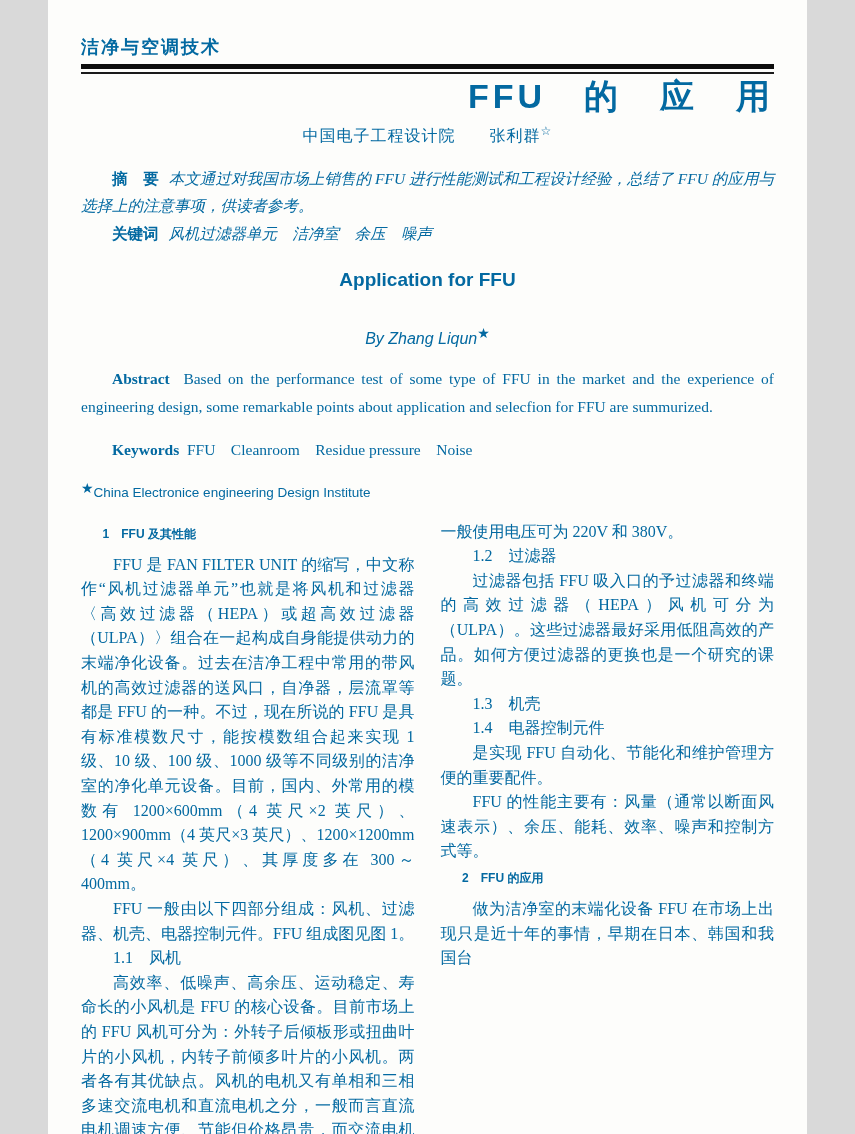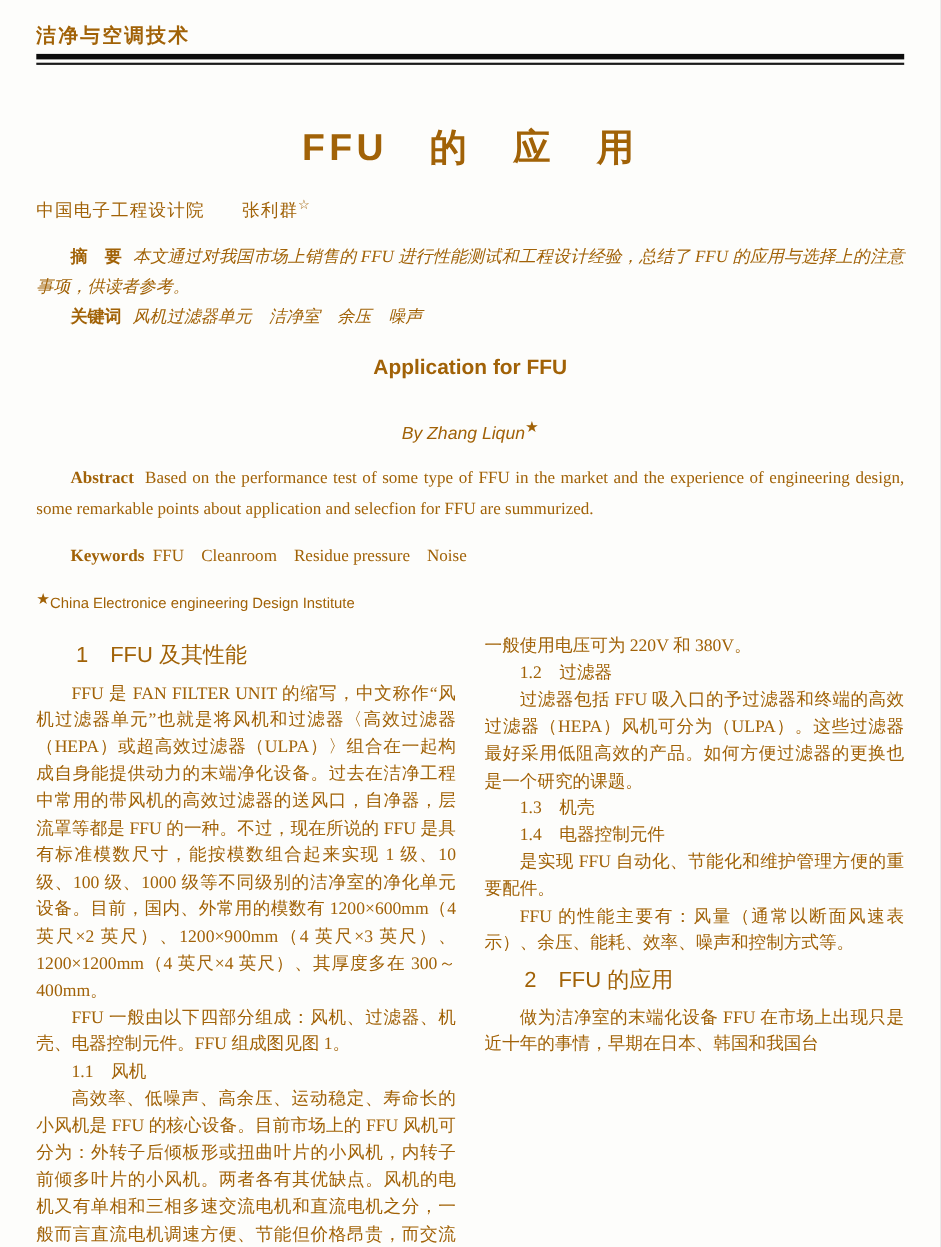--- a/index.html
+++ b/index.html
@@ -1,44 +1,44 @@
 <!DOCTYPE html>
 <html><head>
 <meta charset="utf-8">
 <style>
   html,body { margin:0; padding:0; background:#d9d9d9; }
   .page {
     position:relative;
-    width:855px; height:1134px;
+    width:759px; height:1134px;
     margin:0 auto;
     background:#fdfdfb;
-    color:#a16207;
+    color:#0369a1;
     overflow:hidden;
     box-sizing:border-box;
-    padding:20px 33px 0 33px;
+    padding:35px 33px 0 33px;
     font-family:"Liberation Serif","DejaVu Serif",serif;
   }
 
   
   .journal-title {
     font-family:"Liberation Sans","DejaVu Sans",sans-serif;
     font-weight:bold; font-size:18px; letter-spacing:2px;
     padding-bottom:3px;
   }
   .rule-thick { height:5px; background:#0d0d0d; margin-top:2px; }
   .rule-thin  { height:2px; background:#1a1a1a; margin-top:3px; }
 
   
   .article-title {
-    margin-top:52px; text-align:center;
+    text-align:right;
     font-family:"Liberation Sans","DejaVu Sans",sans-serif;
     font-weight:bold; font-size:34px; letter-spacing:4px;
   }
   .author-line {
-    margin-top:22px; 
+    margin-top:4px; text-align:center;
     font-size:16px; letter-spacing:1px;
   }
   .author-line sup { font-size:12px; }
 
   
   .zh-abstract {
     margin-top:18px; font-size:15.5px; line-height:27px;
     text-align:justify; font-style:italic;
   }
   .zh-abstract .lbl, .zh-keywords .lbl {
@@ -77,21 +77,21 @@
   
   .columns { display:flex; gap:26px; margin-top:20px; }
   .col { flex:1 1 0; min-width:0; }
   .col p {
     margin:0; font-size:16px; line-height:24.6px;
     text-align:justify; text-justify:inter-ideograph;
   }
   .col p.indent { text-indent:2em; }
   .section-heading {
     font-family:"Liberation Sans","DejaVu Sans",sans-serif;
-    font-weight:normal; font-size:20px;
+    font-weight:bold; font-size:12px;
     margin:6px 0 10px 0; padding-left:1.8em;
   }
   .sub-heading {
     font-size:16px; line-height:24.6px; padding-left:2em; font-weight:normal; margin:0;
   }
 
   
   .footnote { margin-top:14px; font-size:14.5px; line-height:23.5px; }
   .footnote-rule { width:150px; height:2px; background:#222; margin-bottom:12px; }
   .footnote .fline { text-align:left; }

